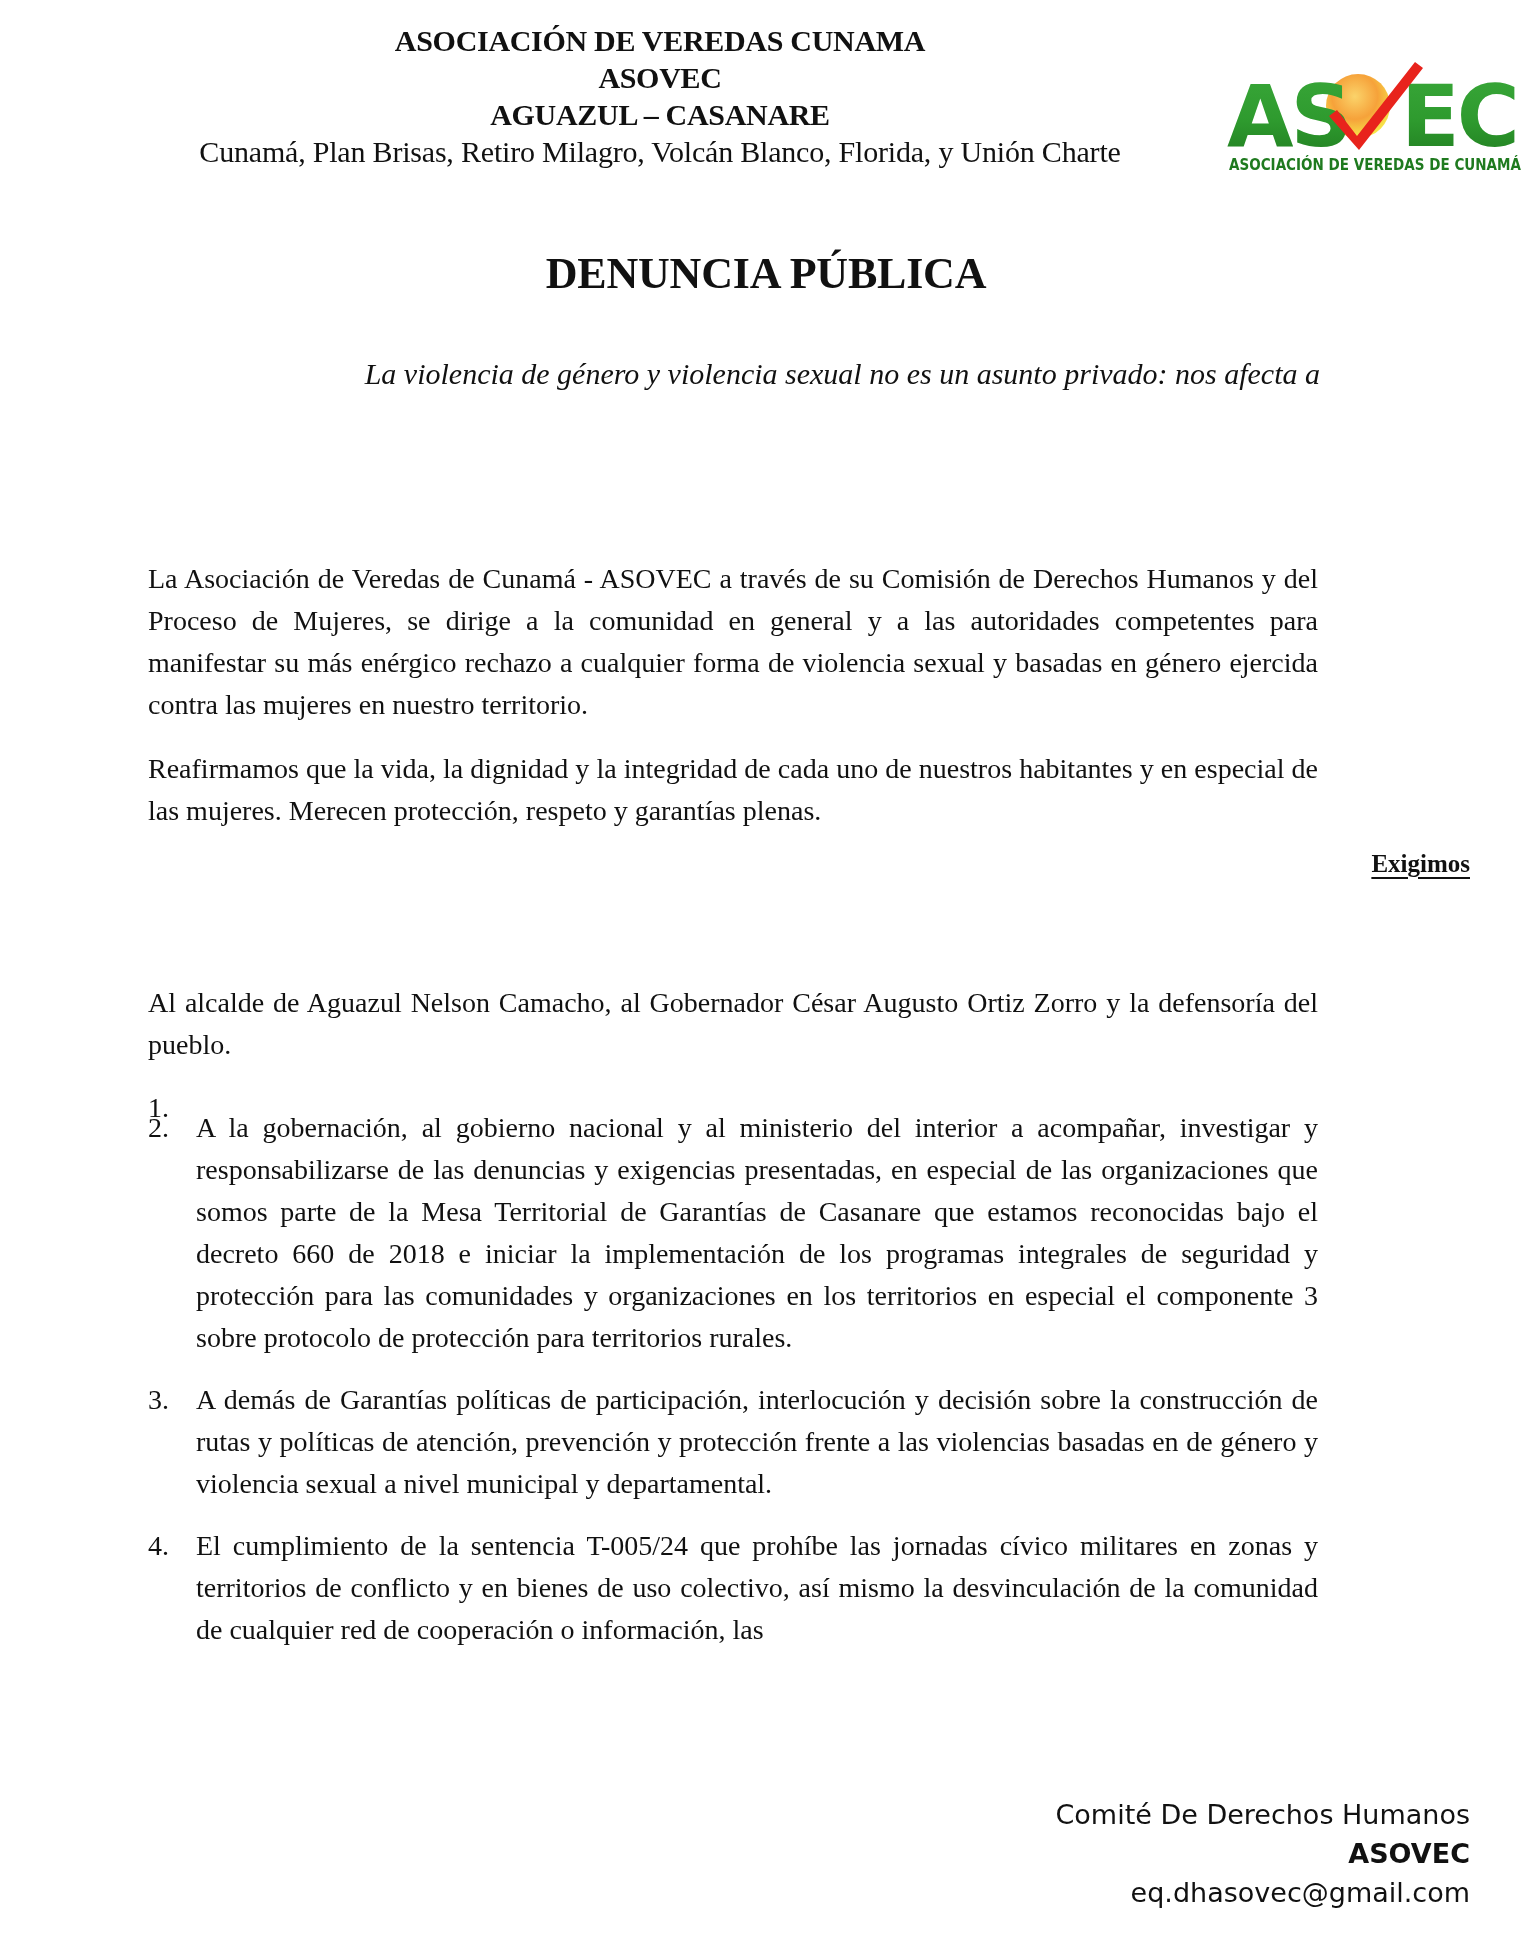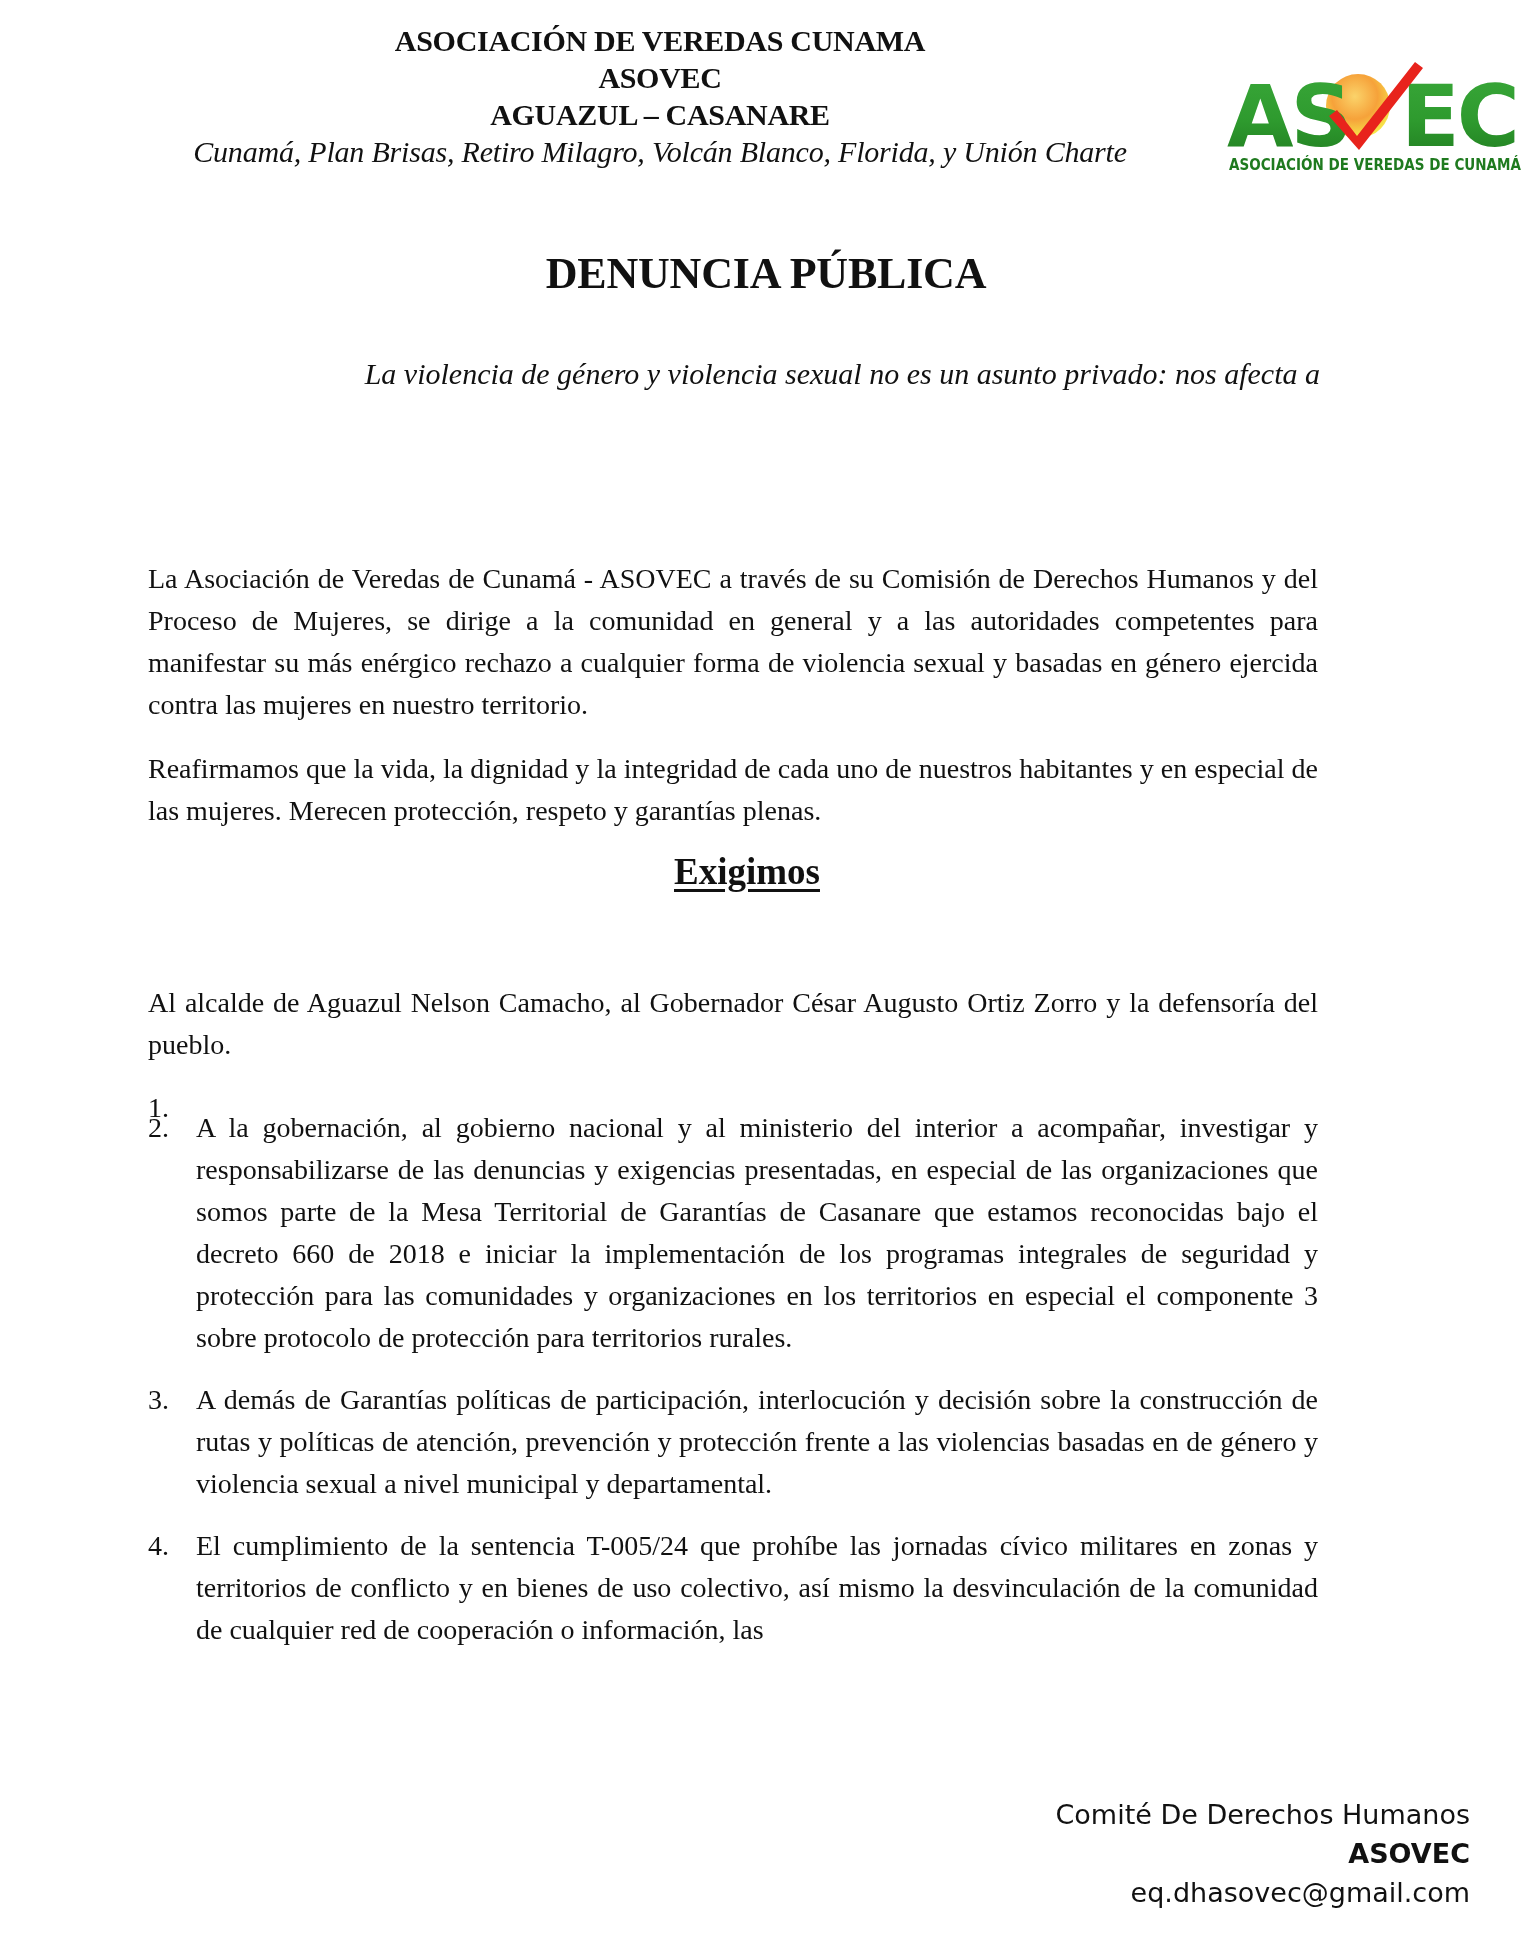--- a/index.html
+++ b/index.html
@@ -34,21 +34,20 @@
       display: block;
       font-size: 30px;
       font-weight: bold;
       letter-spacing: -0.3px;
     }
     .header-sub {
       display: block;
       font-size: 30px;
       font-weight: normal;
       letter-spacing: -0.2px;
-      font-style: italic;
     }
 
     
     .logo {
       position: absolute;
       left: 1225px;
       top: 58px;
       width: 300px;
       height: 120px;
     }
@@ -92,26 +91,25 @@
       margin: 0;
     }
     .p1 { top: 558px; }
     .p2 { top: 748px; font-family: Liberation Serif, serif; }
 
     .section-heading {
       position: absolute;
       left: 0;
       top: 850px;
       width: 1470px;
-      text-align: center;
-      font-size: 37px;
+      text-align: right;
+      font-size: 25px;
       font-weight: bold;
       text-decoration: underline;
       text-underline-offset: 5px;
-      padding-left: 12px;
     }
 
     .p3 { top: 982px; }
 
     .demands {
       position: absolute;
       left: 148px;
       top: 1087px;
       width: 1170px;
       margin: 0;

